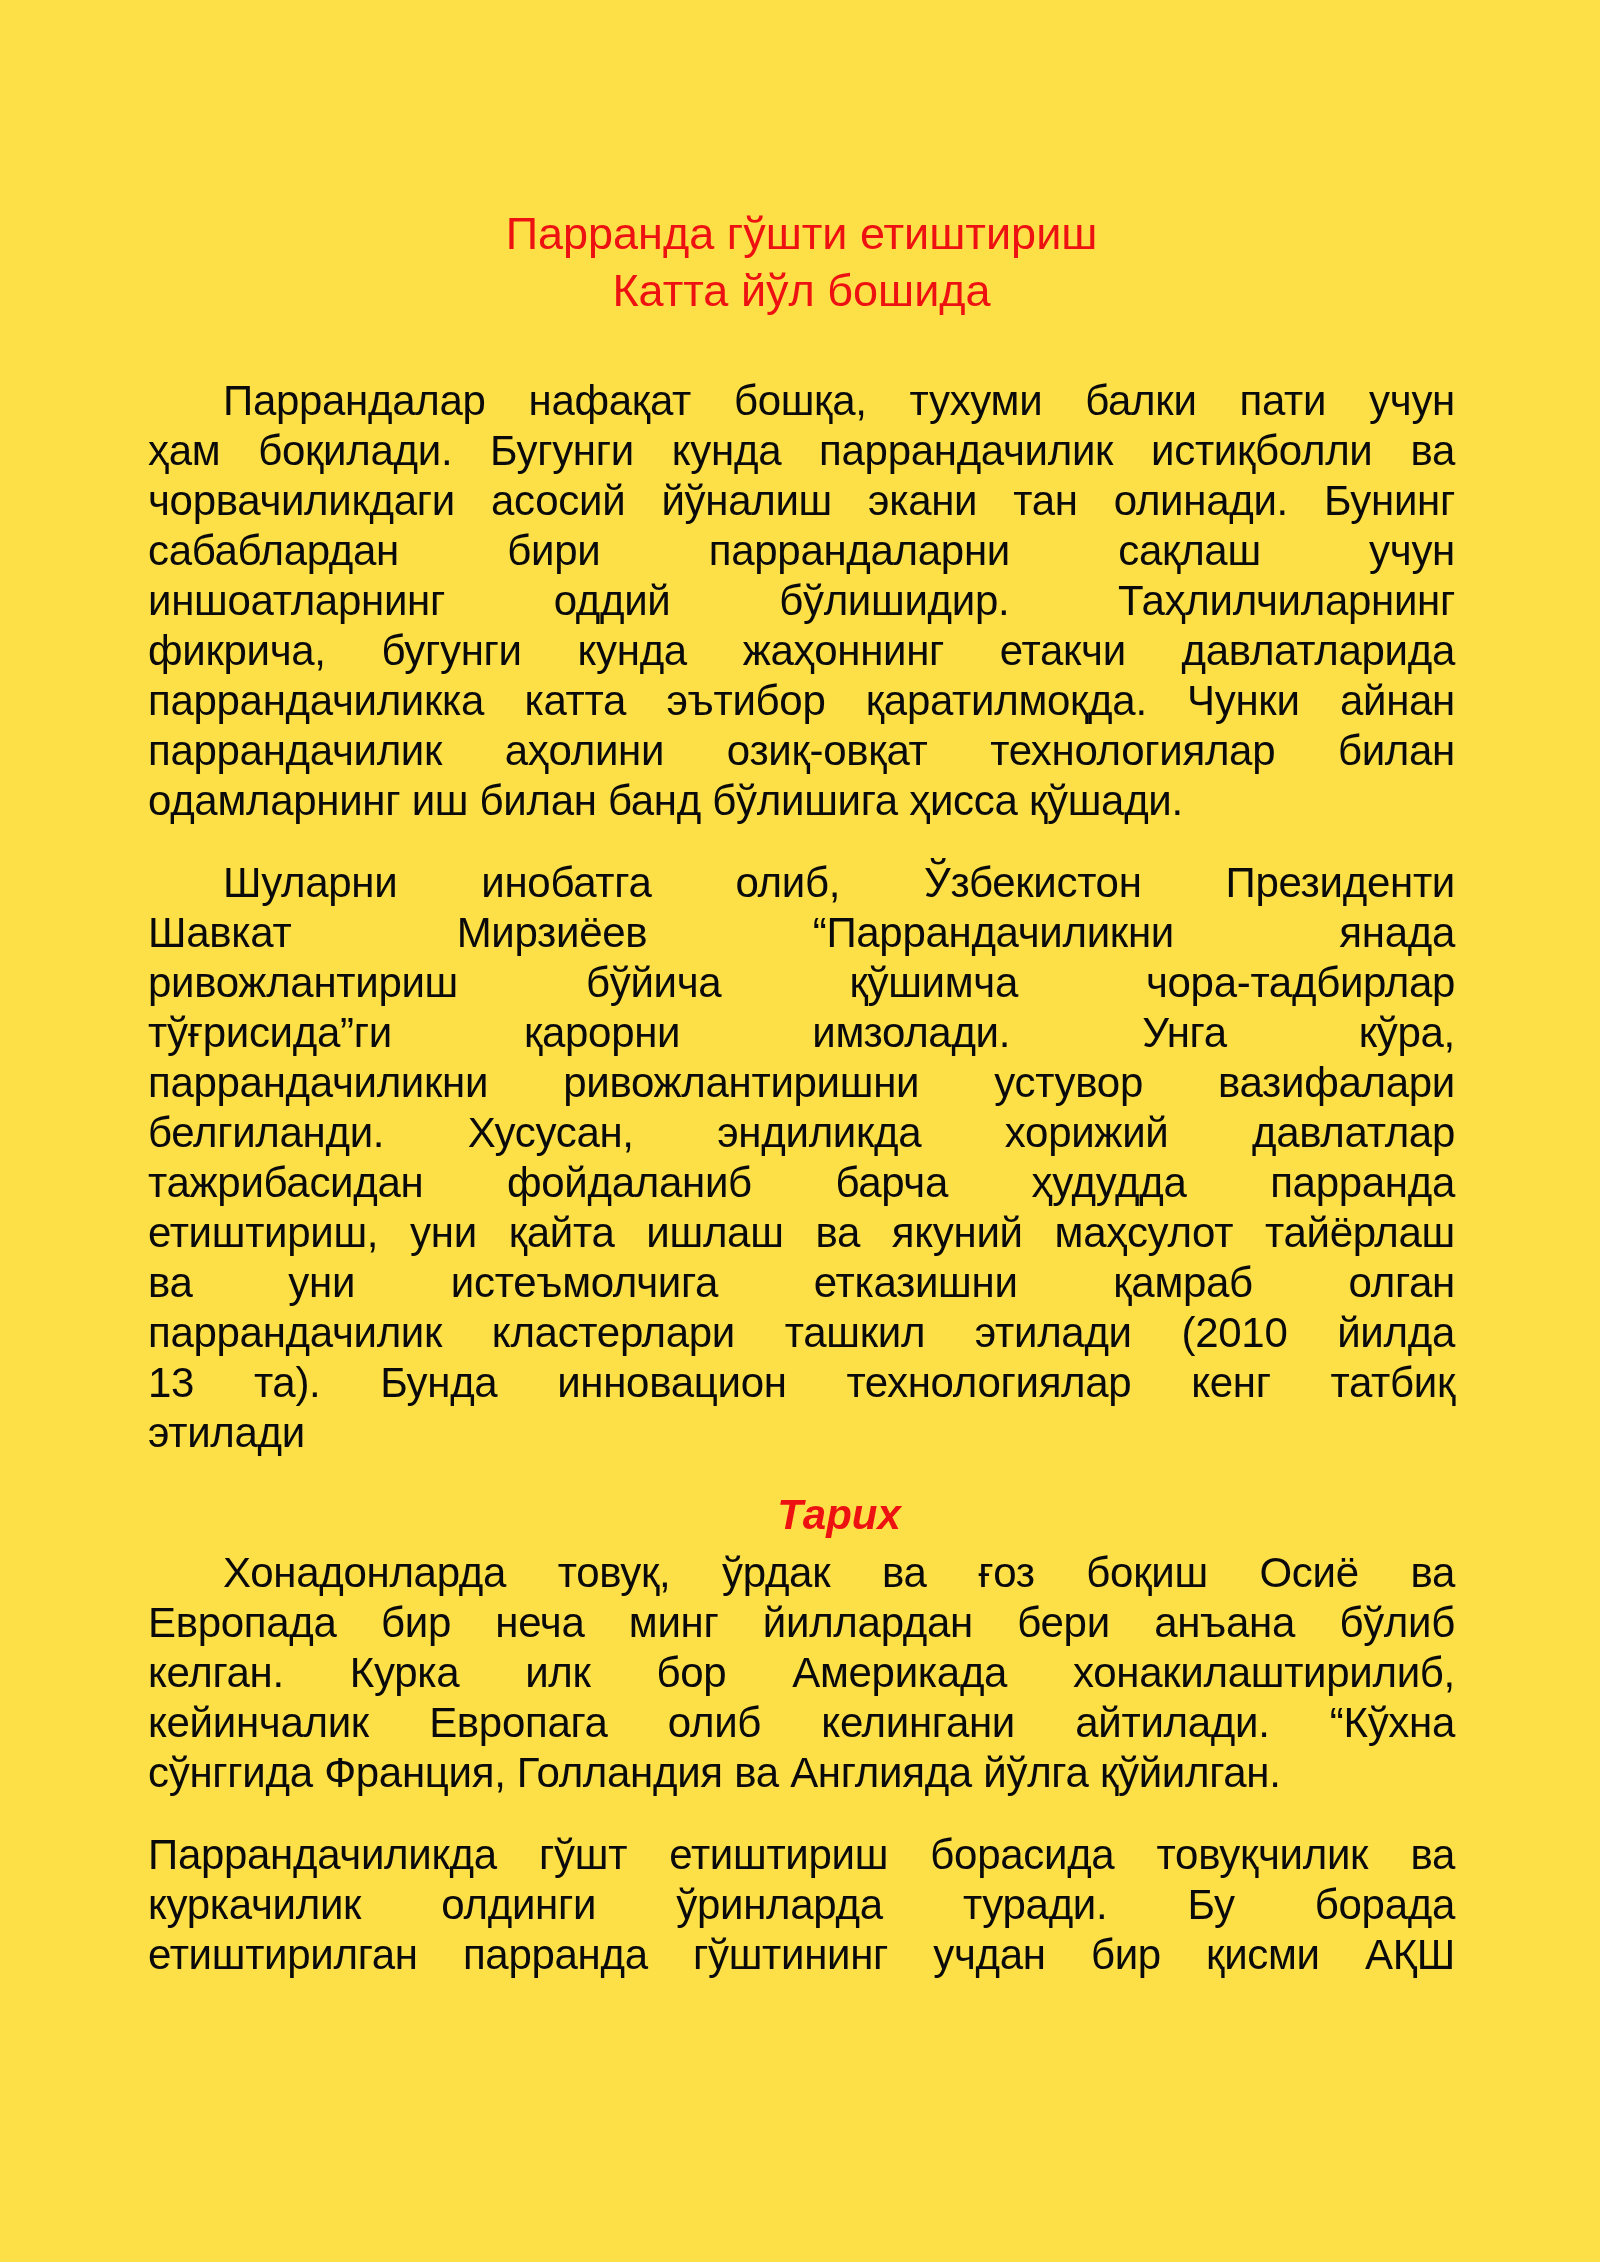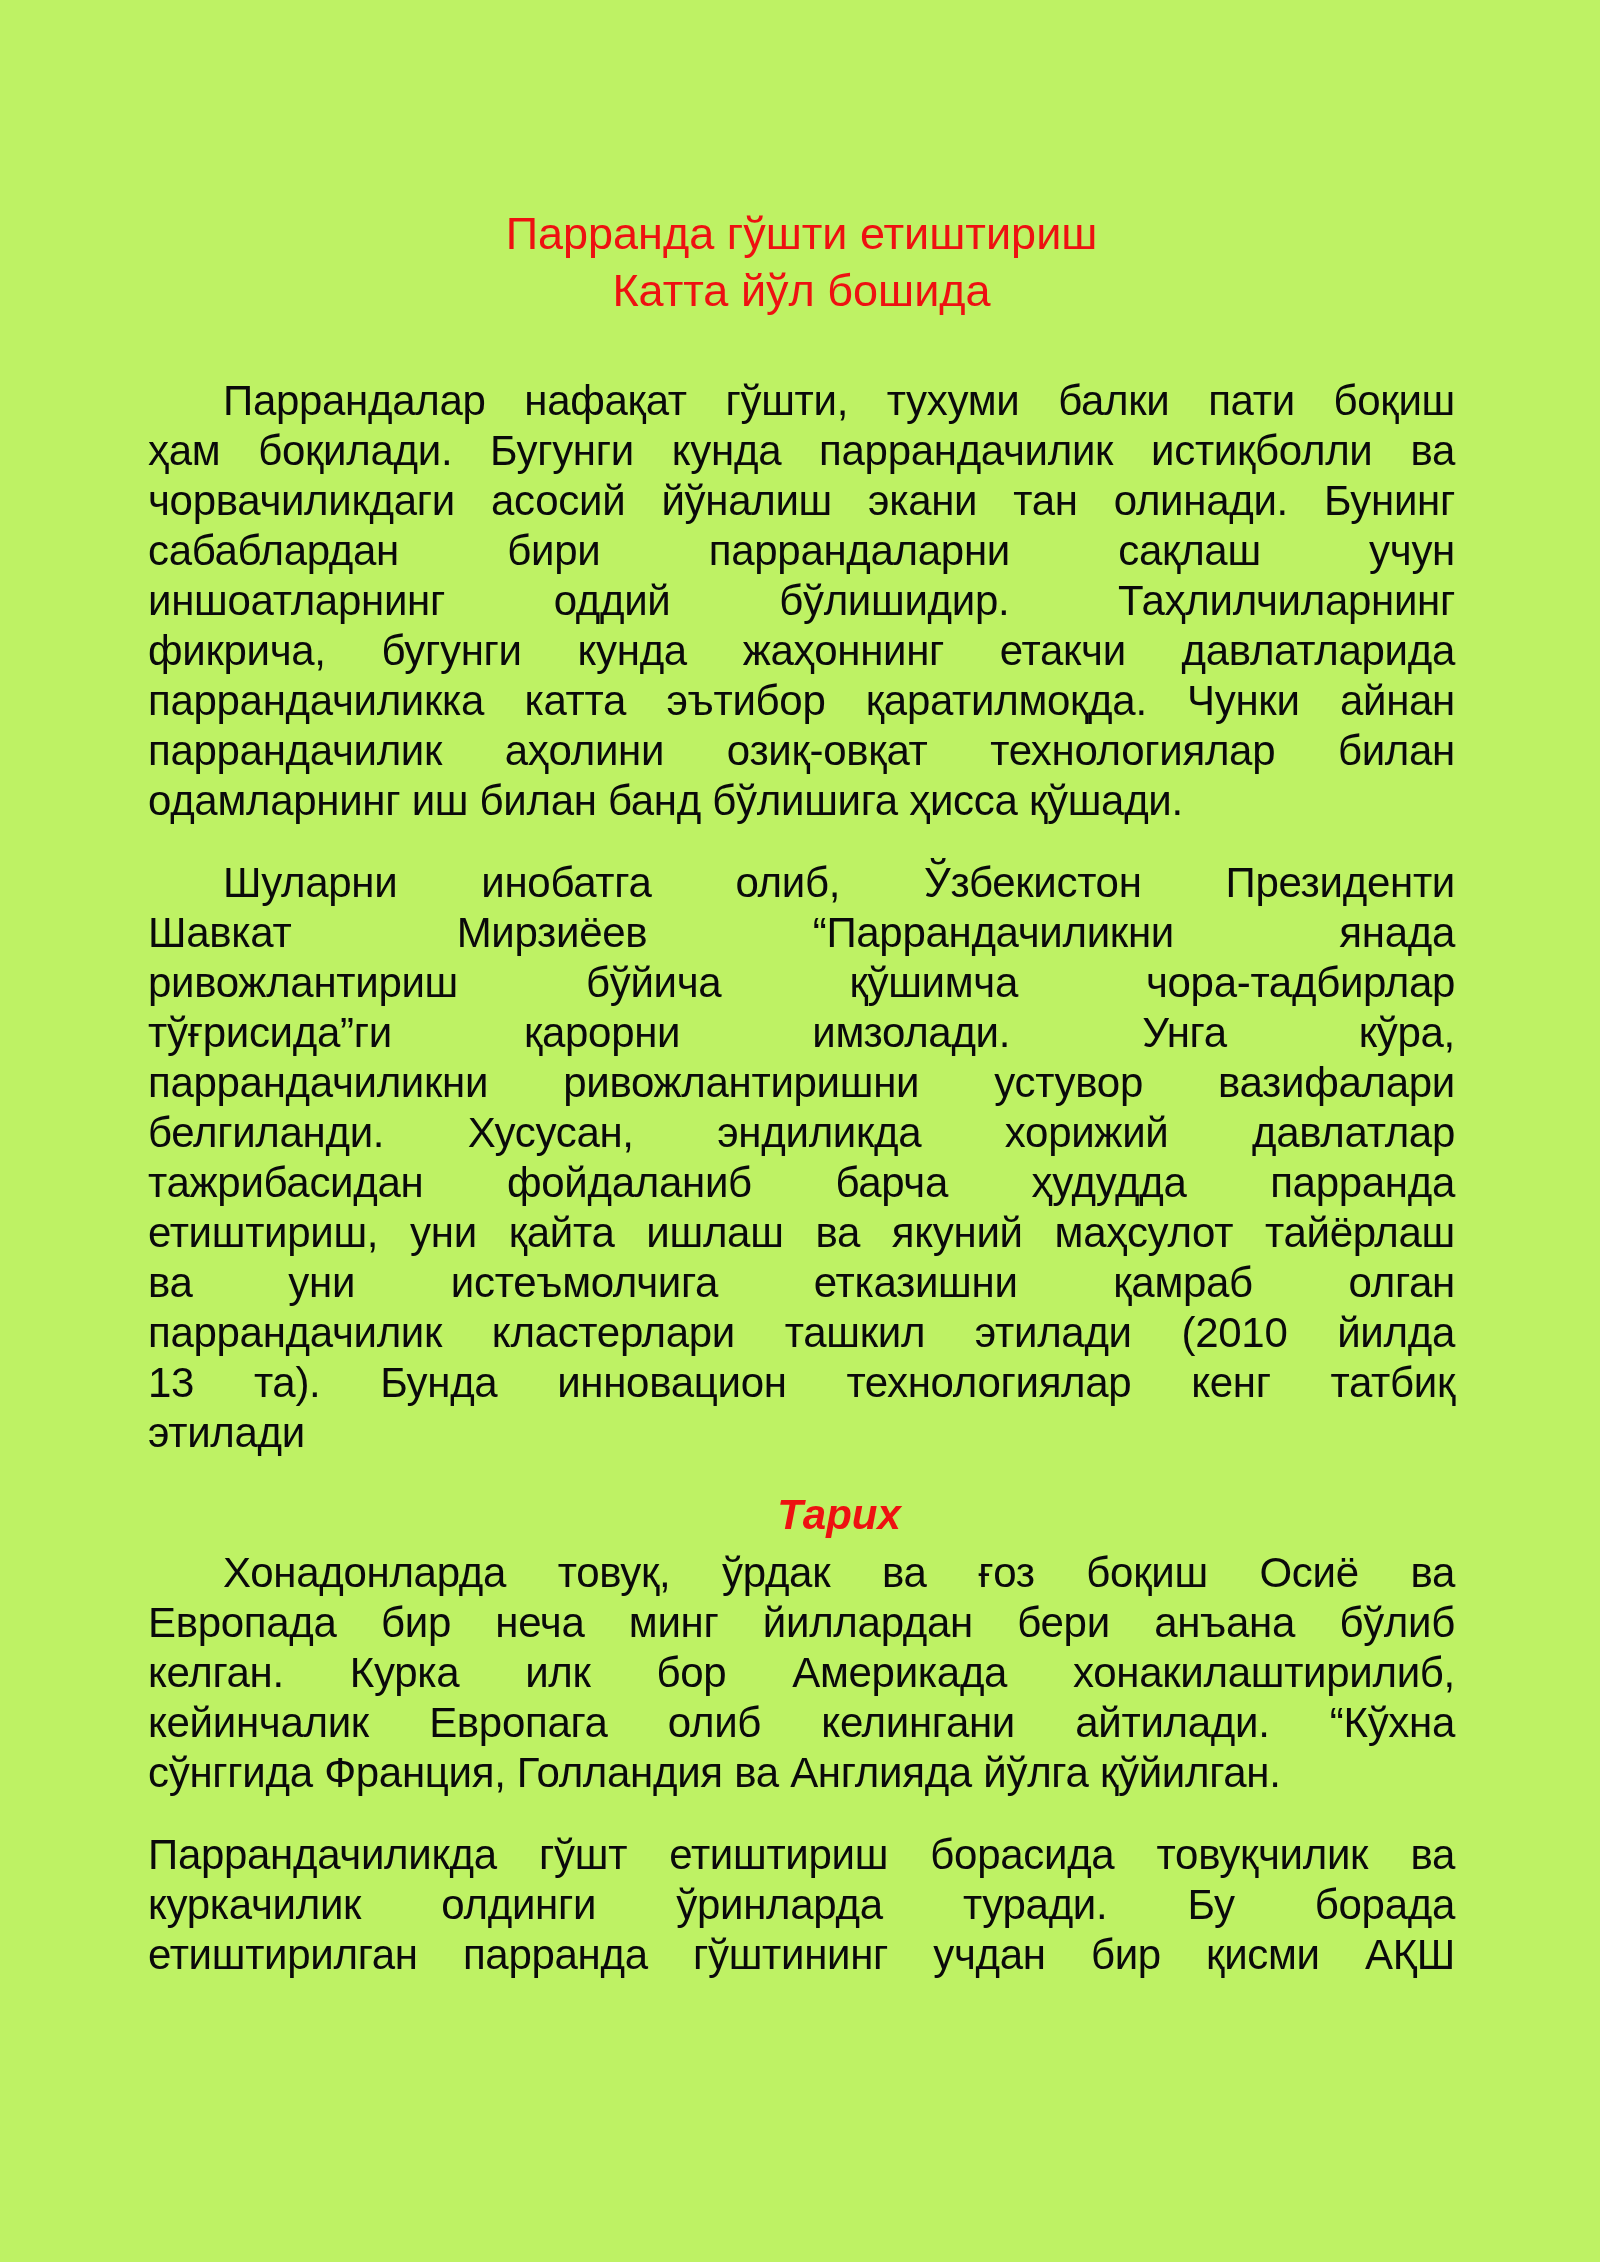--- a/index.html
+++ b/index.html
@@ -43,29 +43,29 @@
     font-style: italic;
     text-align: center;
     text-indent: 75px;
     color: var(--accent, #ee1111);
     margin: 8px;
   }
 </style>
 </head>
 <body>
 
-<div class="page" style="color: rgb(10, 10, 10); background: #bef264;">
+<div class="page" style="color: rgb(10, 10, 10); background: #fde047;">
   <div class="content">
     <div class="doc-title">
       <div>Парранда гўшти етиштириш</div>
       <div>Катта йўл бошида</div>
     </div>
     <div>
         <div class="paragraph">
-          <div class="line indent">Паррандалар нафақат гўшти, тухуми балки пати боқиш</div>
+          <div class="line indent">Паррандалар нафақат бошқа, тухуми балки пати учун</div>
           <div class="line">ҳам боқилади. Бугунги кунда паррандачилик истиқболли ва</div>
           <div class="line">чорвачиликдаги асосий йўналиш экани тан олинади. Бунинг</div>
           <div class="line">сабаблардан бири паррандаларни сақлаш учун</div>
           <div class="line">иншоатларнинг оддий бўлишидир. Таҳлилчиларнинг</div>
           <div class="line">фикрича, бугунги кунда жаҳоннинг етакчи давлатларида</div>
           <div class="line">паррандачиликка катта эътибор қаратилмоқда. Чунки айнан</div>
           <div class="line">паррандачилик аҳолини озиқ-овқат технологиялар билан</div>
           <div class="line lastline">одамларнинг иш билан банд бўлишига ҳисса қўшади.</div>
         </div>
         <div class="paragraph">

